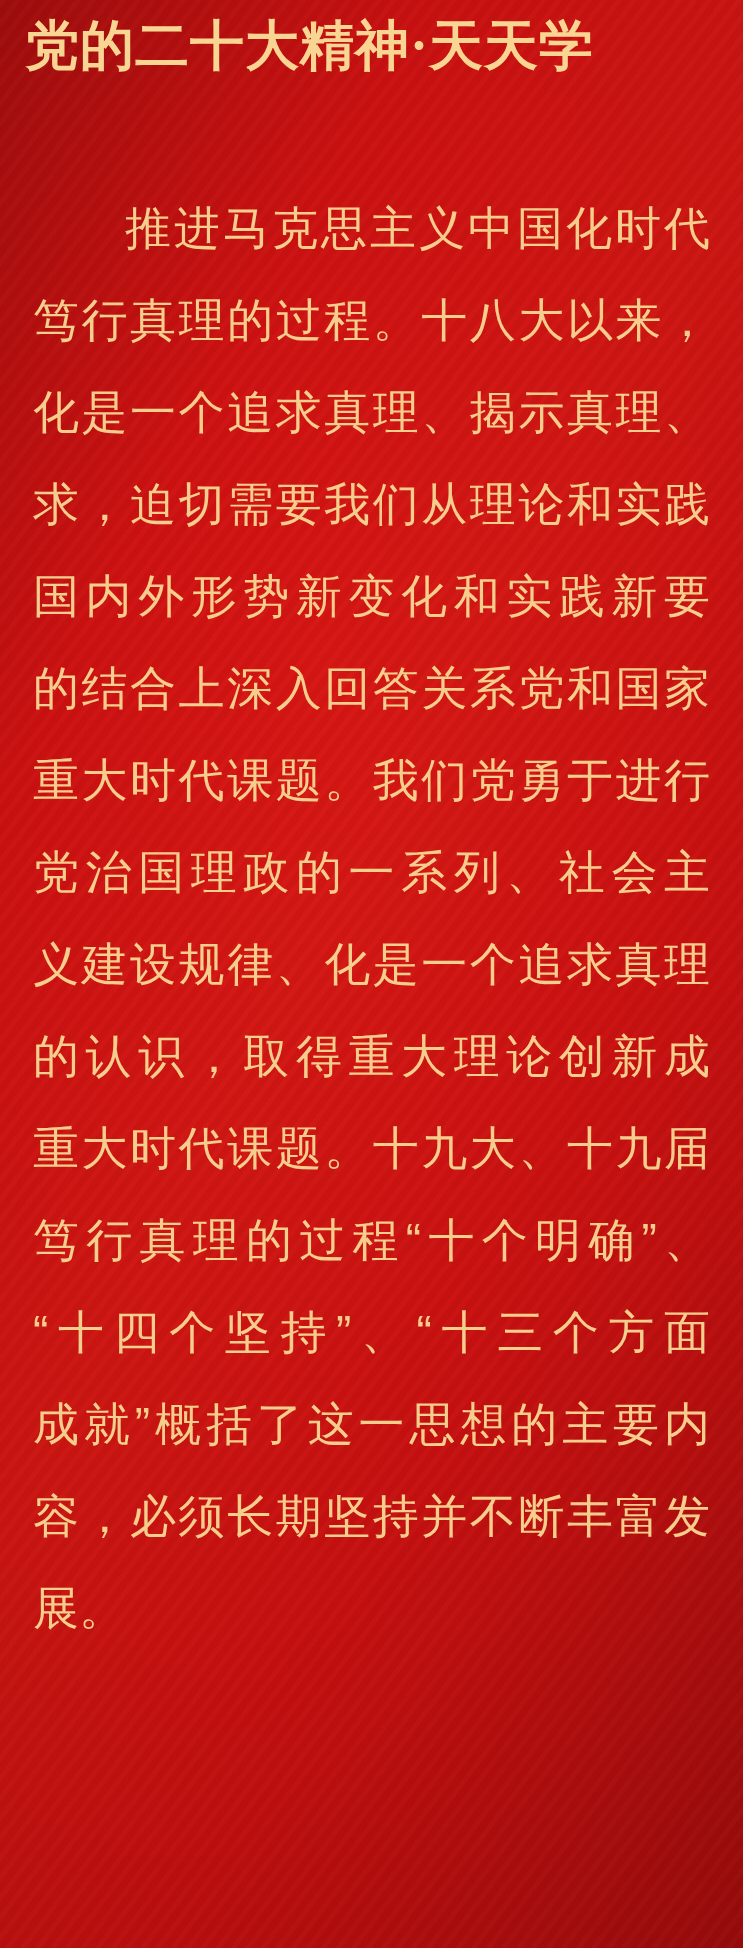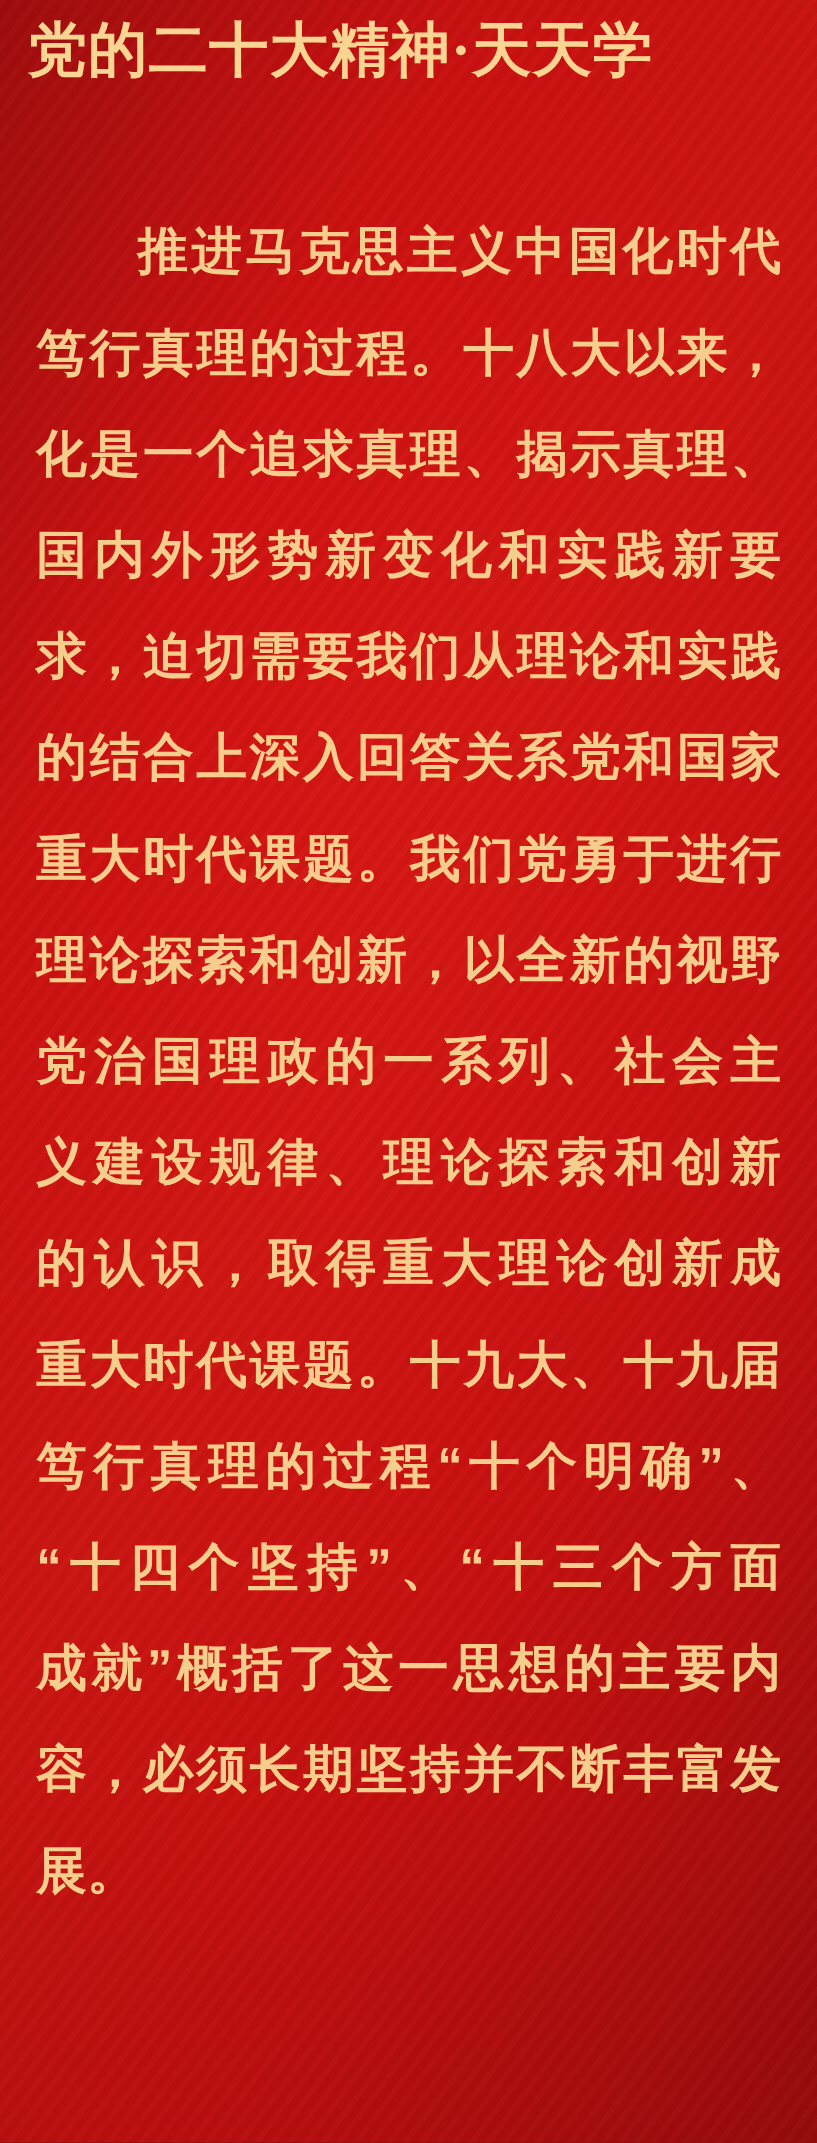--- a/index.html
+++ b/index.html
@@ -39,21 +39,21 @@
     letter-spacing: 1px;
     color: var(--title-gold);
     white-space: nowrap;
   }
   .body-text {
     position: absolute;
     top: 182px;
     left: 33px;
     width: 677px;
     font-family: "Liberation Sans", "DejaVu Sans", sans-serif;
-    font-weight: 700;
+    font-weight: 400;
     font-size: 46px;
     line-height: 92px;
     color: var(--body-gold);
   }
   .line {
     text-align: justify;
     text-align-last: justify;
     white-space: nowrap;
   }
   .line.first { text-indent: 2em; }
@@ -61,27 +61,26 @@
 </style>
 </head>
 <body>
 
 <div class="poster">
   <h1 class="title">党的二十大精神·天天学</h1>
   <div class="body-text">
       <div class="line first">推进马克思主义中国化时代</div>
       <div class="line">笃行真理的过程。十八大以来，</div>
       <div class="line">化是一个追求真理、揭示真理、</div>
+      <div class="line">求，迫切需要我们从理论和实践</div>
       <div class="line">国内外形势新变化和实践新要</div>
-      <div class="line">求，迫切需要我们从理论和实践</div>
       <div class="line">的结合上深入回答关系党和国家</div>
       <div class="line">重大时代课题。我们党勇于进行</div>
-      <div class="line">理论探索和创新，以全新的视野</div>
       <div class="line">党治国理政的一系列、社会主</div>
-      <div class="line">义建设规律、理论探索和创新</div>
+      <div class="line">义建设规律、化是一个追求真理</div>
       <div class="line">的认识，取得重大理论创新成</div>
       <div class="line">重大时代课题。十九大、十九届</div>
       <div class="line">笃行真理的过程“十个明确”、</div>
       <div class="line">“十四个坚持”、“十三个方面</div>
       <div class="line">成就”概括了这一思想的主要内</div>
       <div class="line">容，必须长期坚持并不断丰富发</div>
       <div class="line last">展。</div>
     </div>
 </div>
 

